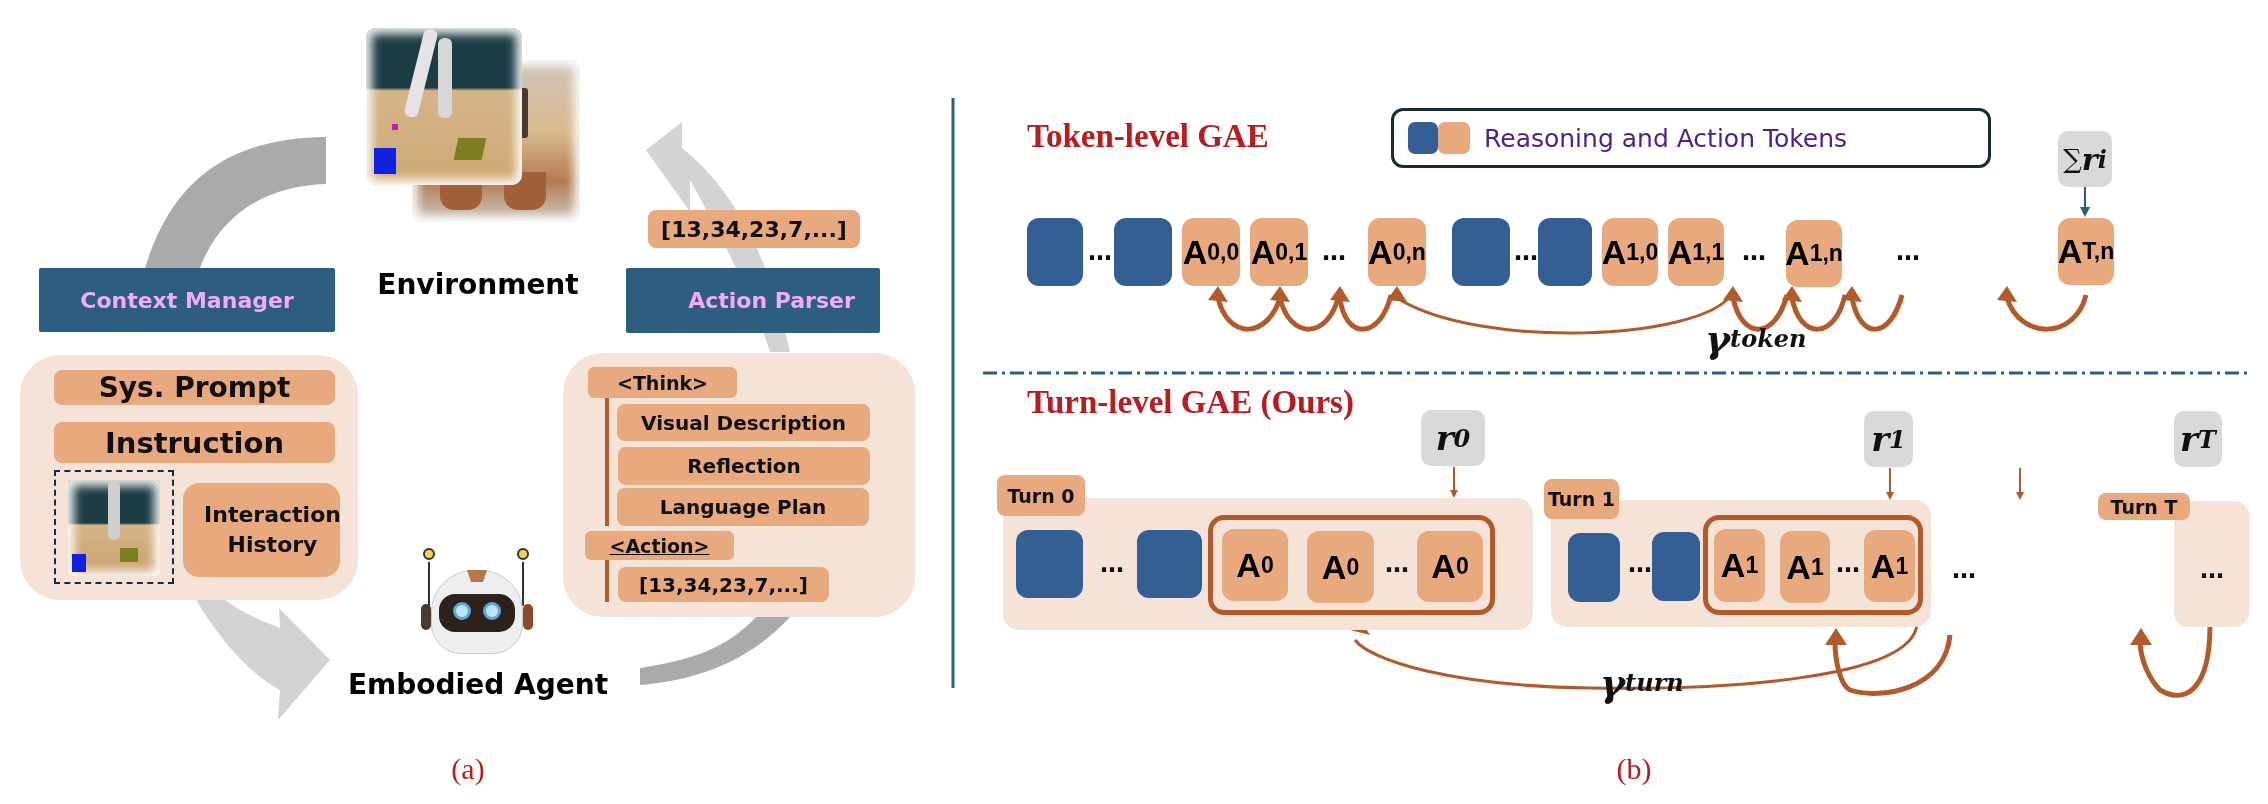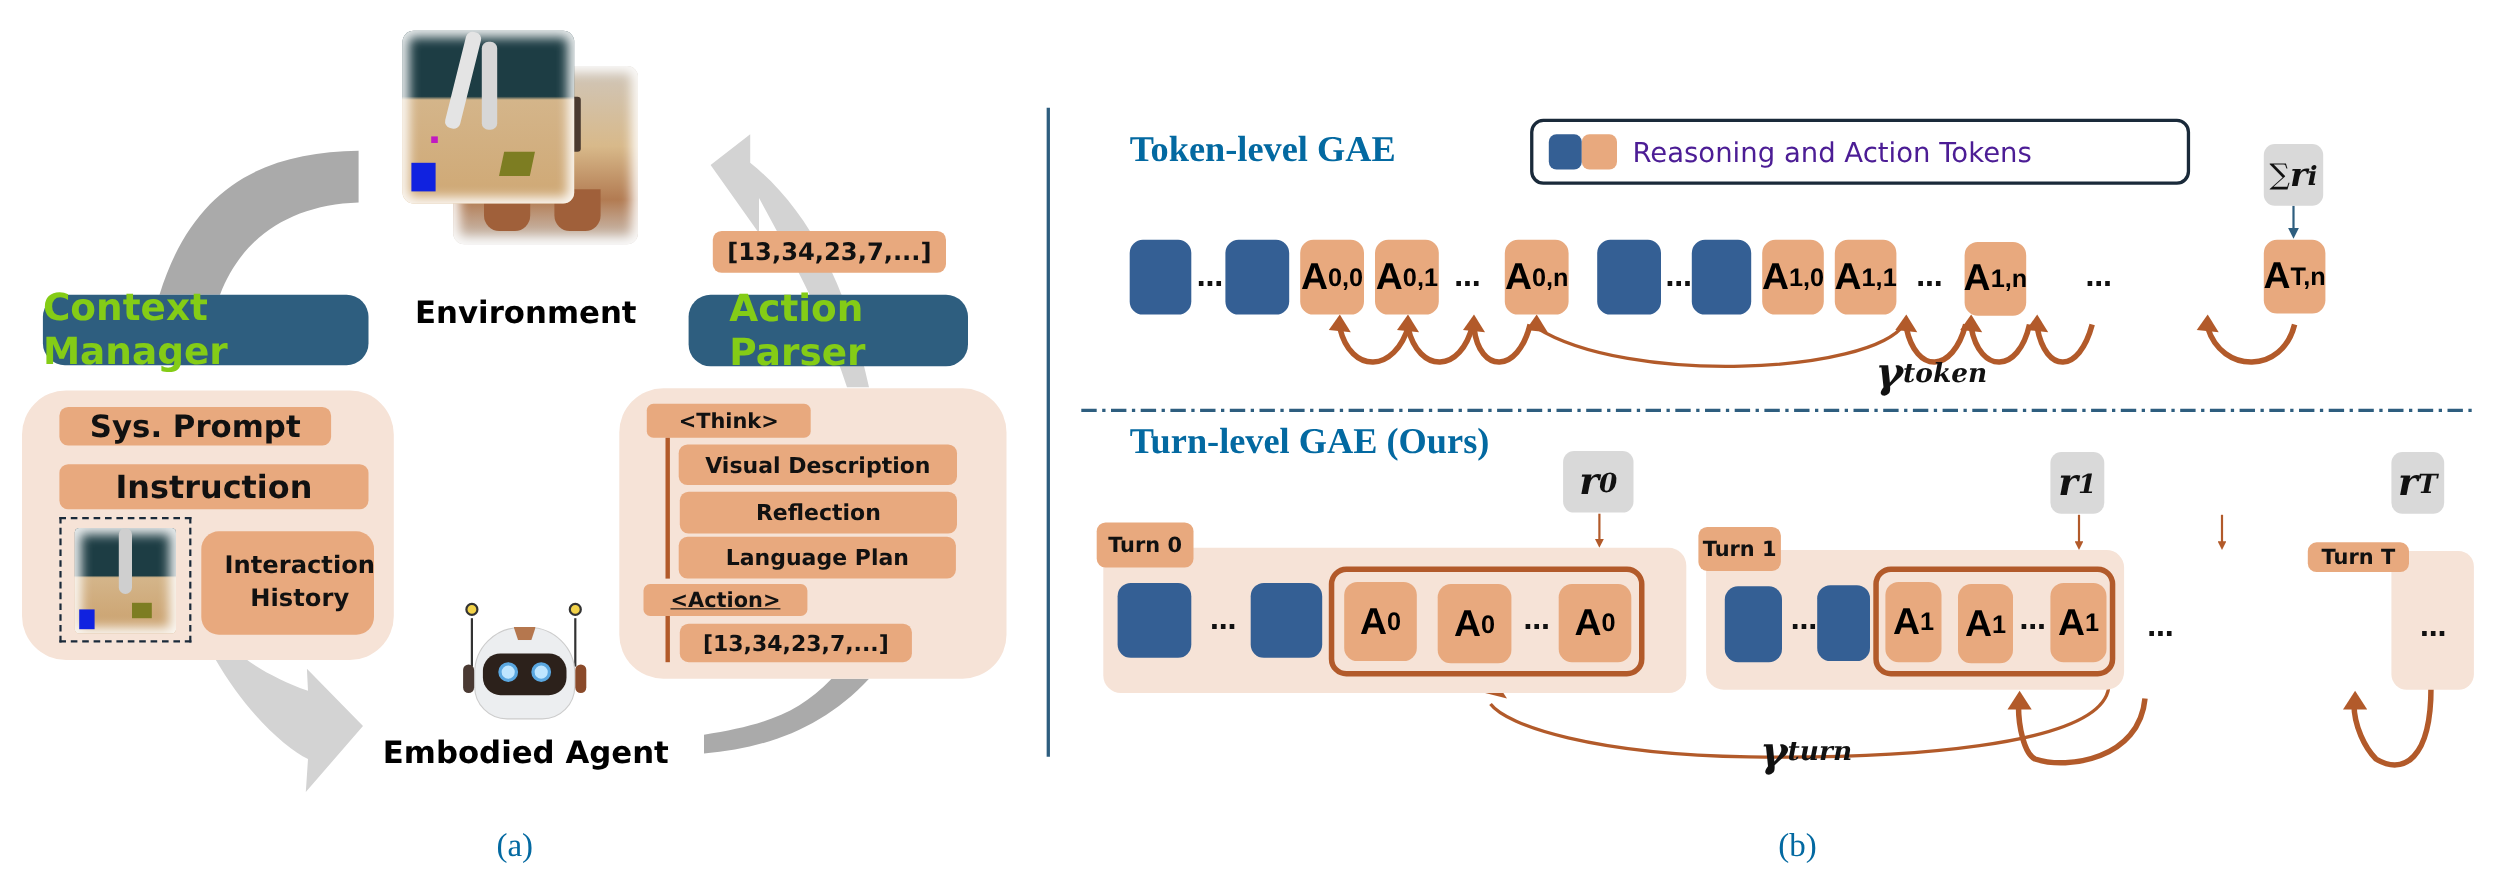--- a/index.html
+++ b/index.html
@@ -1,29 +1,29 @@
 <!DOCTYPE html>
 <html><head>
 <meta charset="utf-8">
 <style>
   html,body{margin:0;padding:0;background:#fff;}
   body{width:2268px;height:804px;position:relative;overflow:hidden;font-family:"DejaVu Sans","Liberation Sans",sans-serif;}
   .abs{position:absolute;box-sizing:border-box;}
-  .navy{background:#2e5e7f;color:#84cc16;border-radius:20px;display:flex;align-items:center;justify-content:center;font-weight:bold;font-size:34px;}
+  .navy{background:#2e5e7f;color:#f0abfc;border-radius:2px;display:flex;align-items:center;justify-content:center;font-weight:bold;font-size:22px;}
   .panel{background:#f6e3d7;border-radius:40px;}
   .chip{background:#e8a97e;color:#111;border-radius:8px;display:flex;align-items:center;justify-content:center;font-weight:bold;}
   .tok{border-radius:12px;}
   .obs{background:#345f94;}
   .act{background:#e8a97e;display:flex;align-items:center;justify-content:center;font-family:"Liberation Sans",sans-serif;font-weight:bold;color:#000;}
   .act .m{font-size:34px;}
   .act sub{font-size:23px;vertical-align:-7px;}
   .dots{font-size:24px;font-weight:bold;color:#111;letter-spacing:1px;}
   .rbox{background:#d9d9d9;border-radius:10px;display:flex;align-items:center;justify-content:center;font-family:"DejaVu Serif",serif;font-style:italic;font-weight:bold;font-size:34px;color:#111;}
   .rbox sub{font-size:24px;vertical-align:-8px;}
-  .serif-title{font-family:"Liberation Serif","DejaVu Serif",serif;font-weight:bold;font-size:33px;color:#0369a1;}
+  .serif-title{font-family:"Liberation Serif","DejaVu Serif",serif;font-weight:bold;font-size:33px;color:#b91c1c;}
   .lbl{font-weight:bold;color:#000;font-size:28px;text-align:center;}
   .scene{overflow:hidden;box-shadow:0 0 10px 6px rgba(255,255,255,0.9) inset;}
   svg{position:absolute;left:0;top:0;}
 </style>
 </head>
 <body>
 
 <svg width="2268" height="804">
   <defs>
     <linearGradient id="gA" x1="0" y1="0" x2="1" y2="0">
@@ -98,21 +98,21 @@
   <div class="abs" style="left:72px;top:10px;width:14px;height:80px;background:#d7d7d7;border-radius:6px;"></div>
   <div class="abs" style="left:8px;top:120px;width:22px;height:26px;background:#1022e0;"></div>
   <div class="abs" style="left:90px;top:110px;width:28px;height:22px;background:#7d7d22;transform:skew(-12deg);"></div>
   <div class="abs" style="left:26px;top:96px;width:6px;height:6px;background:#c21ac2;"></div>
 </div>
 
 <div class="abs lbl" style="left:370px;top:268px;width:216px;">Environment</div>
 
 <div class="abs navy" style="left:39px;top:268px;width:296px;height:64px;">Context Manager</div>
 <div class="abs panel" style="left:20px;top:355px;width:338px;height:245px;"></div>
-<div class="abs chip" style="left:54px;top:370px;width:247px;height:35px;font-size:28px;">Sys. Prompt</div>
+<div class="abs chip" style="left:54px;top:370px;width:281px;height:35px;font-size:28px;">Sys. Prompt</div>
 <div class="abs chip" style="left:54px;top:422px;width:281px;height:41px;font-size:29px;">Instruction</div>
 <div class="abs" style="left:54px;top:470px;width:120px;height:114px;border:2px dashed #1a2a3a;">
   <div class="abs scene" style="left:12px;top:8px;width:92px;height:96px;background:linear-gradient(180deg,#1d3d44 0%,#1d3d44 45%,#d4b58a 47%,#caa06c 100%);border-radius:4px;">
     <div class="abs" style="left:40px;top:0;width:12px;height:60px;background:#cfcfcf;border-radius:6px;"></div>
     <div class="abs" style="left:4px;top:74px;width:14px;height:18px;background:#1022e0;"></div>
     <div class="abs" style="left:52px;top:68px;width:18px;height:14px;background:#7d7d22;"></div>
   </div>
 </div>
 <div class="abs chip" style="left:183px;top:483px;width:157px;height:94px;border-radius:16px;flex-direction:column;font-size:22px;line-height:30px;padding-left:22px;">
   <span>Interaction</span>

